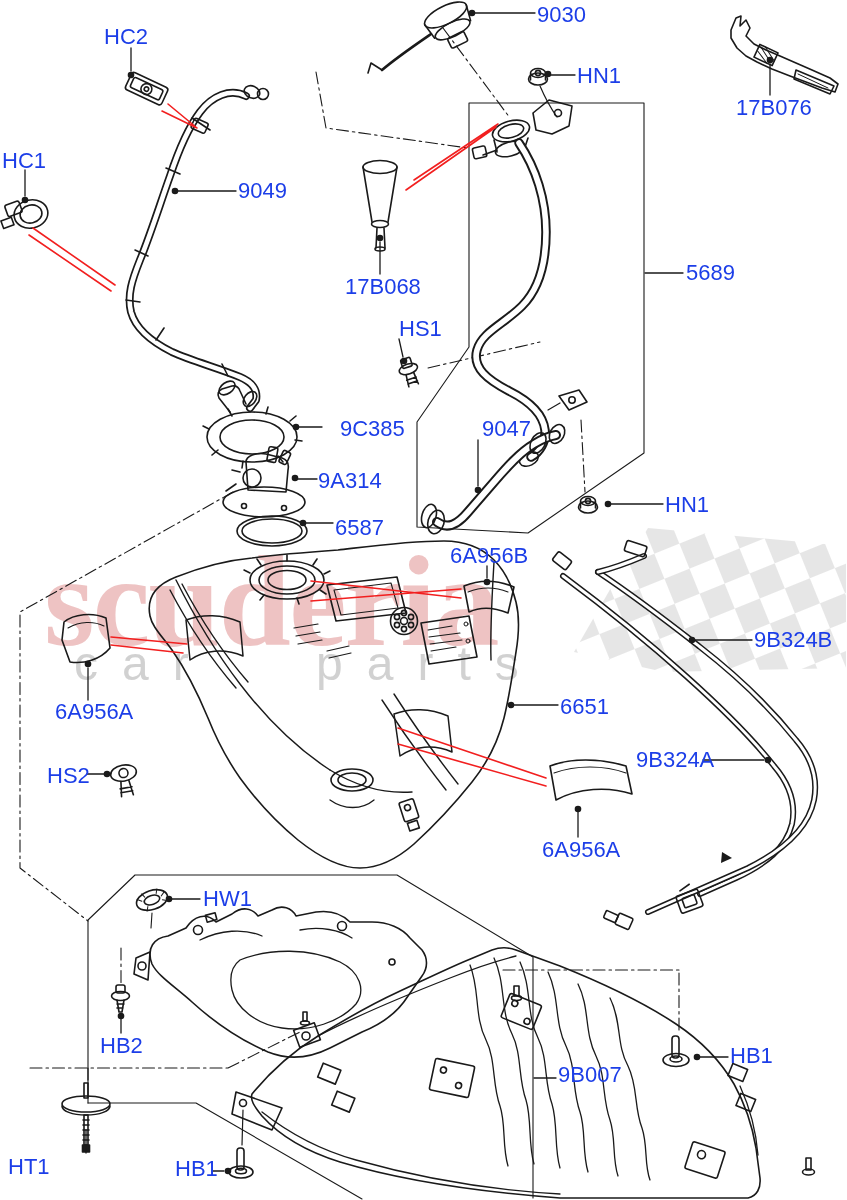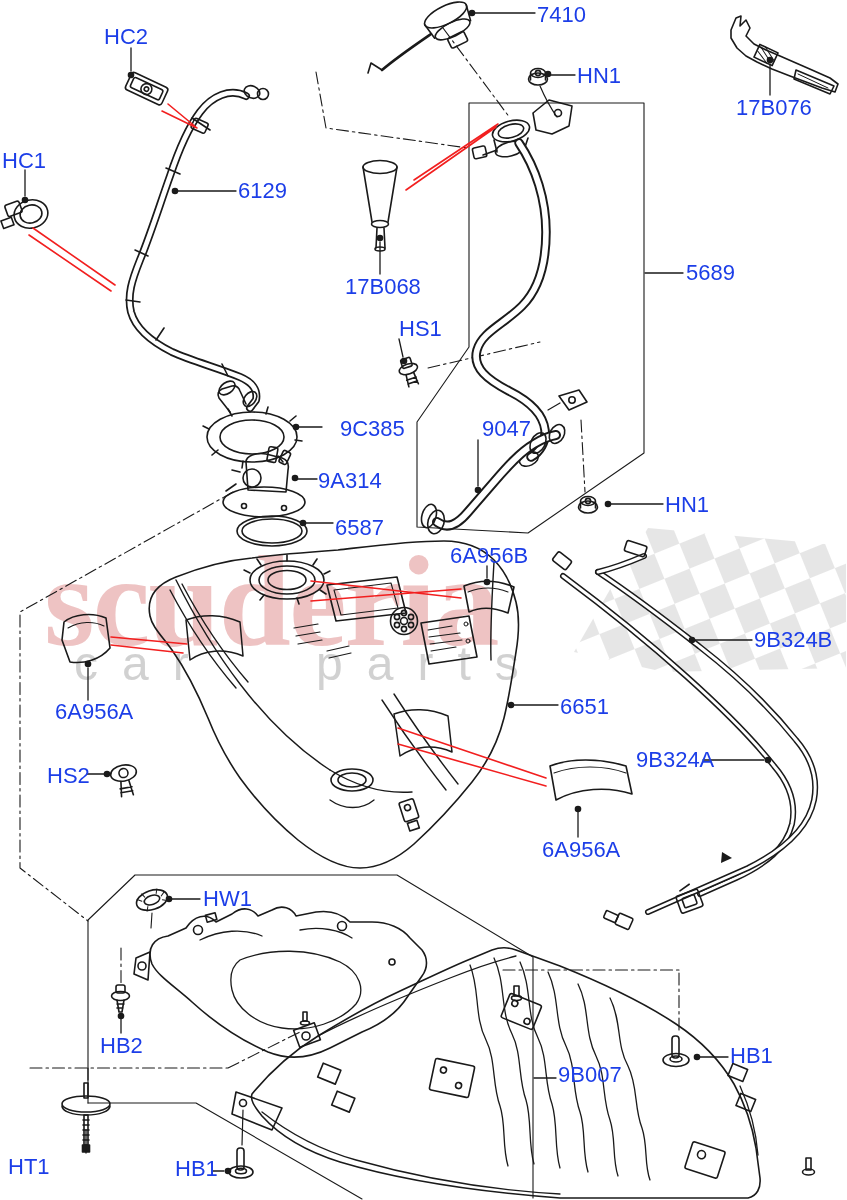--- a/index.html
+++ b/index.html
@@ -416,25 +416,25 @@
       <circle cx="107" cy="774" r="3.3"></circle>
         <circle cx="578" cy="809" r="3.3"></circle>
         <circle cx="169" cy="899" r="3.3"></circle>
       <circle cx="121" cy="1016" r="3.3"></circle>
         <circle cx="697" cy="1057" r="3.3"></circle>
         <circle cx="228" cy="1171" r="3.3"></circle>
     </g>
   </svg>
 
   <div class="callout" style="left:104px;top:26px">HC2</div>
-  <div class="callout" style="left:537px;top:4px">7410</div>
+  <div class="callout" style="left:537px;top:4px">9030</div>
   <div class="callout" style="left:577px;top:65px">HN1</div>
   <div class="callout" style="left:736px;top:97px">17B076</div>
   <div class="callout" style="left:2px;top:150px">HC1</div>
-  <div class="callout" style="left:238px;top:180px">6129</div>
+  <div class="callout" style="left:238px;top:180px">9049</div>
   <div class="callout" style="left:345px;top:276px">17B068</div>
   <div class="callout" style="left:686px;top:262px">5689</div>
   <div class="callout" style="left:399px;top:318px">HS1</div>
   <div class="callout" style="left:340px;top:418px">9C385</div>
   <div class="callout" style="left:482px;top:418px">9047</div>
   <div class="callout" style="left:318px;top:470px">9A314</div>
   <div class="callout" style="left:665px;top:494px">HN1</div>
   <div class="callout" style="left:335px;top:517px">6587</div>
   <div class="callout" style="left:450px;top:545px">6A956B</div>
   <div class="callout" style="left:754px;top:629px">9B324B</div>

